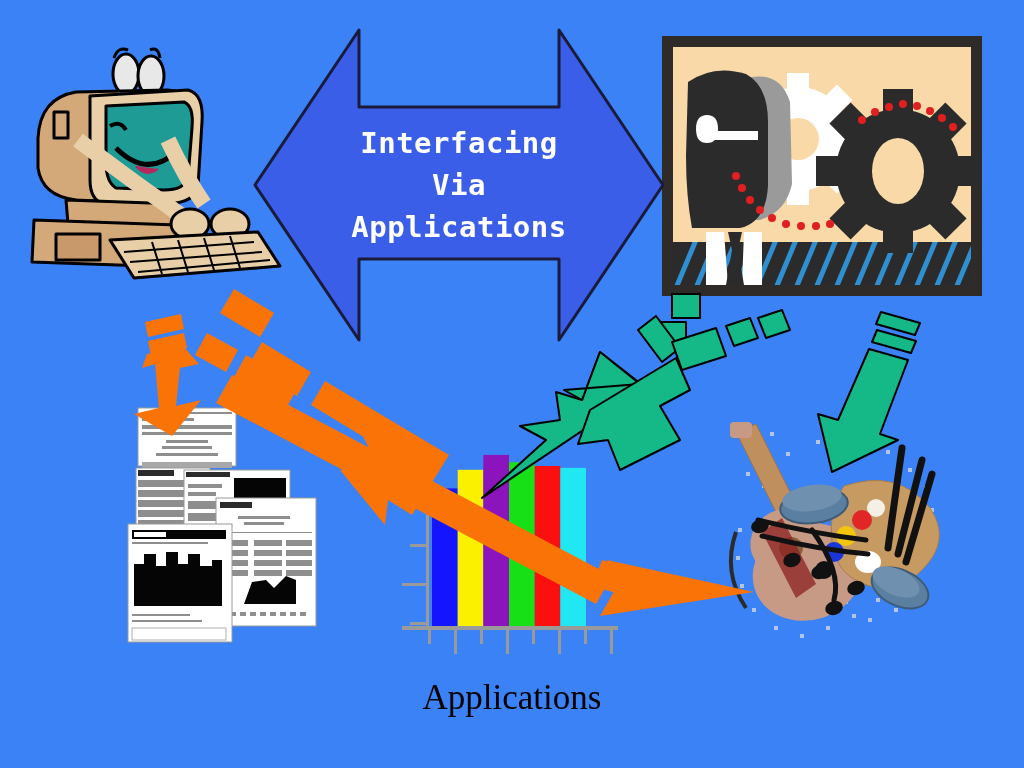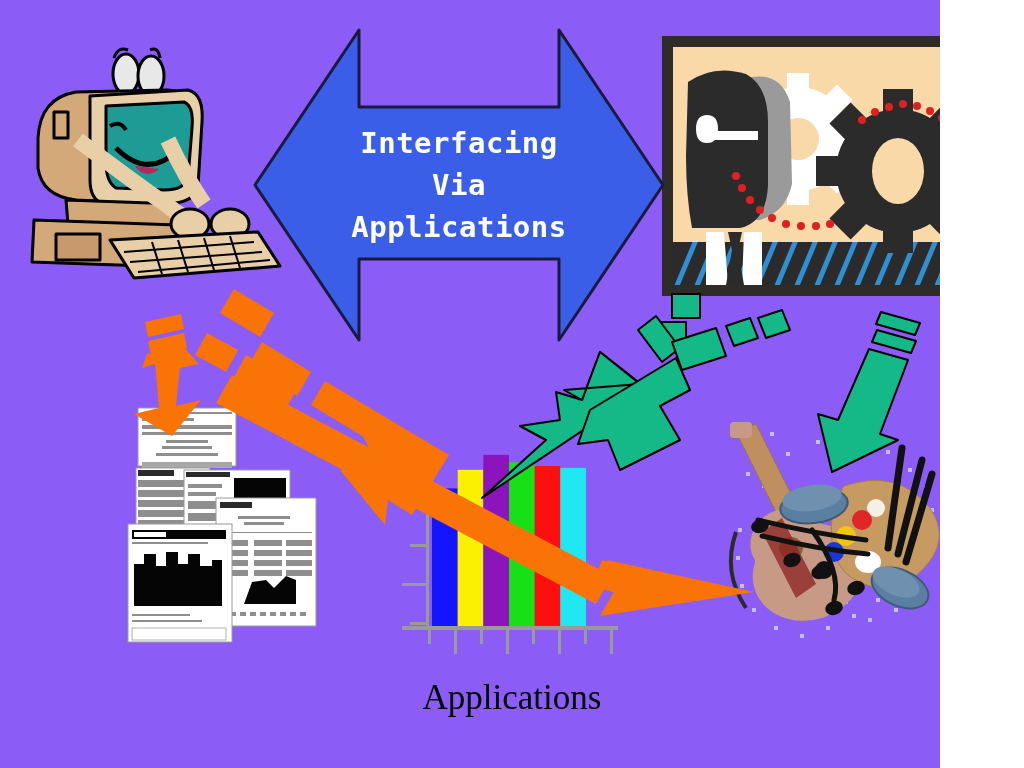--- a/index.html
+++ b/index.html
@@ -5,23 +5,23 @@
   html, body {
     margin: 0;
     padding: 0;
     background: #ffffff;
   }
   body {
     font-family: "Liberation Sans", sans-serif;
   }
   #slide {
     position: relative;
-    width: 940px;
+    width: 1024px;
     height: 768px;
-    background: #8b5cf6;
+    background: #3b82f6;
     overflow: hidden;
   }
   .abs { position: absolute; }
 
   
   #banner-arrow {
     left: 253px;
     top: 28px;
     width: 412px;
     height: 314px;

